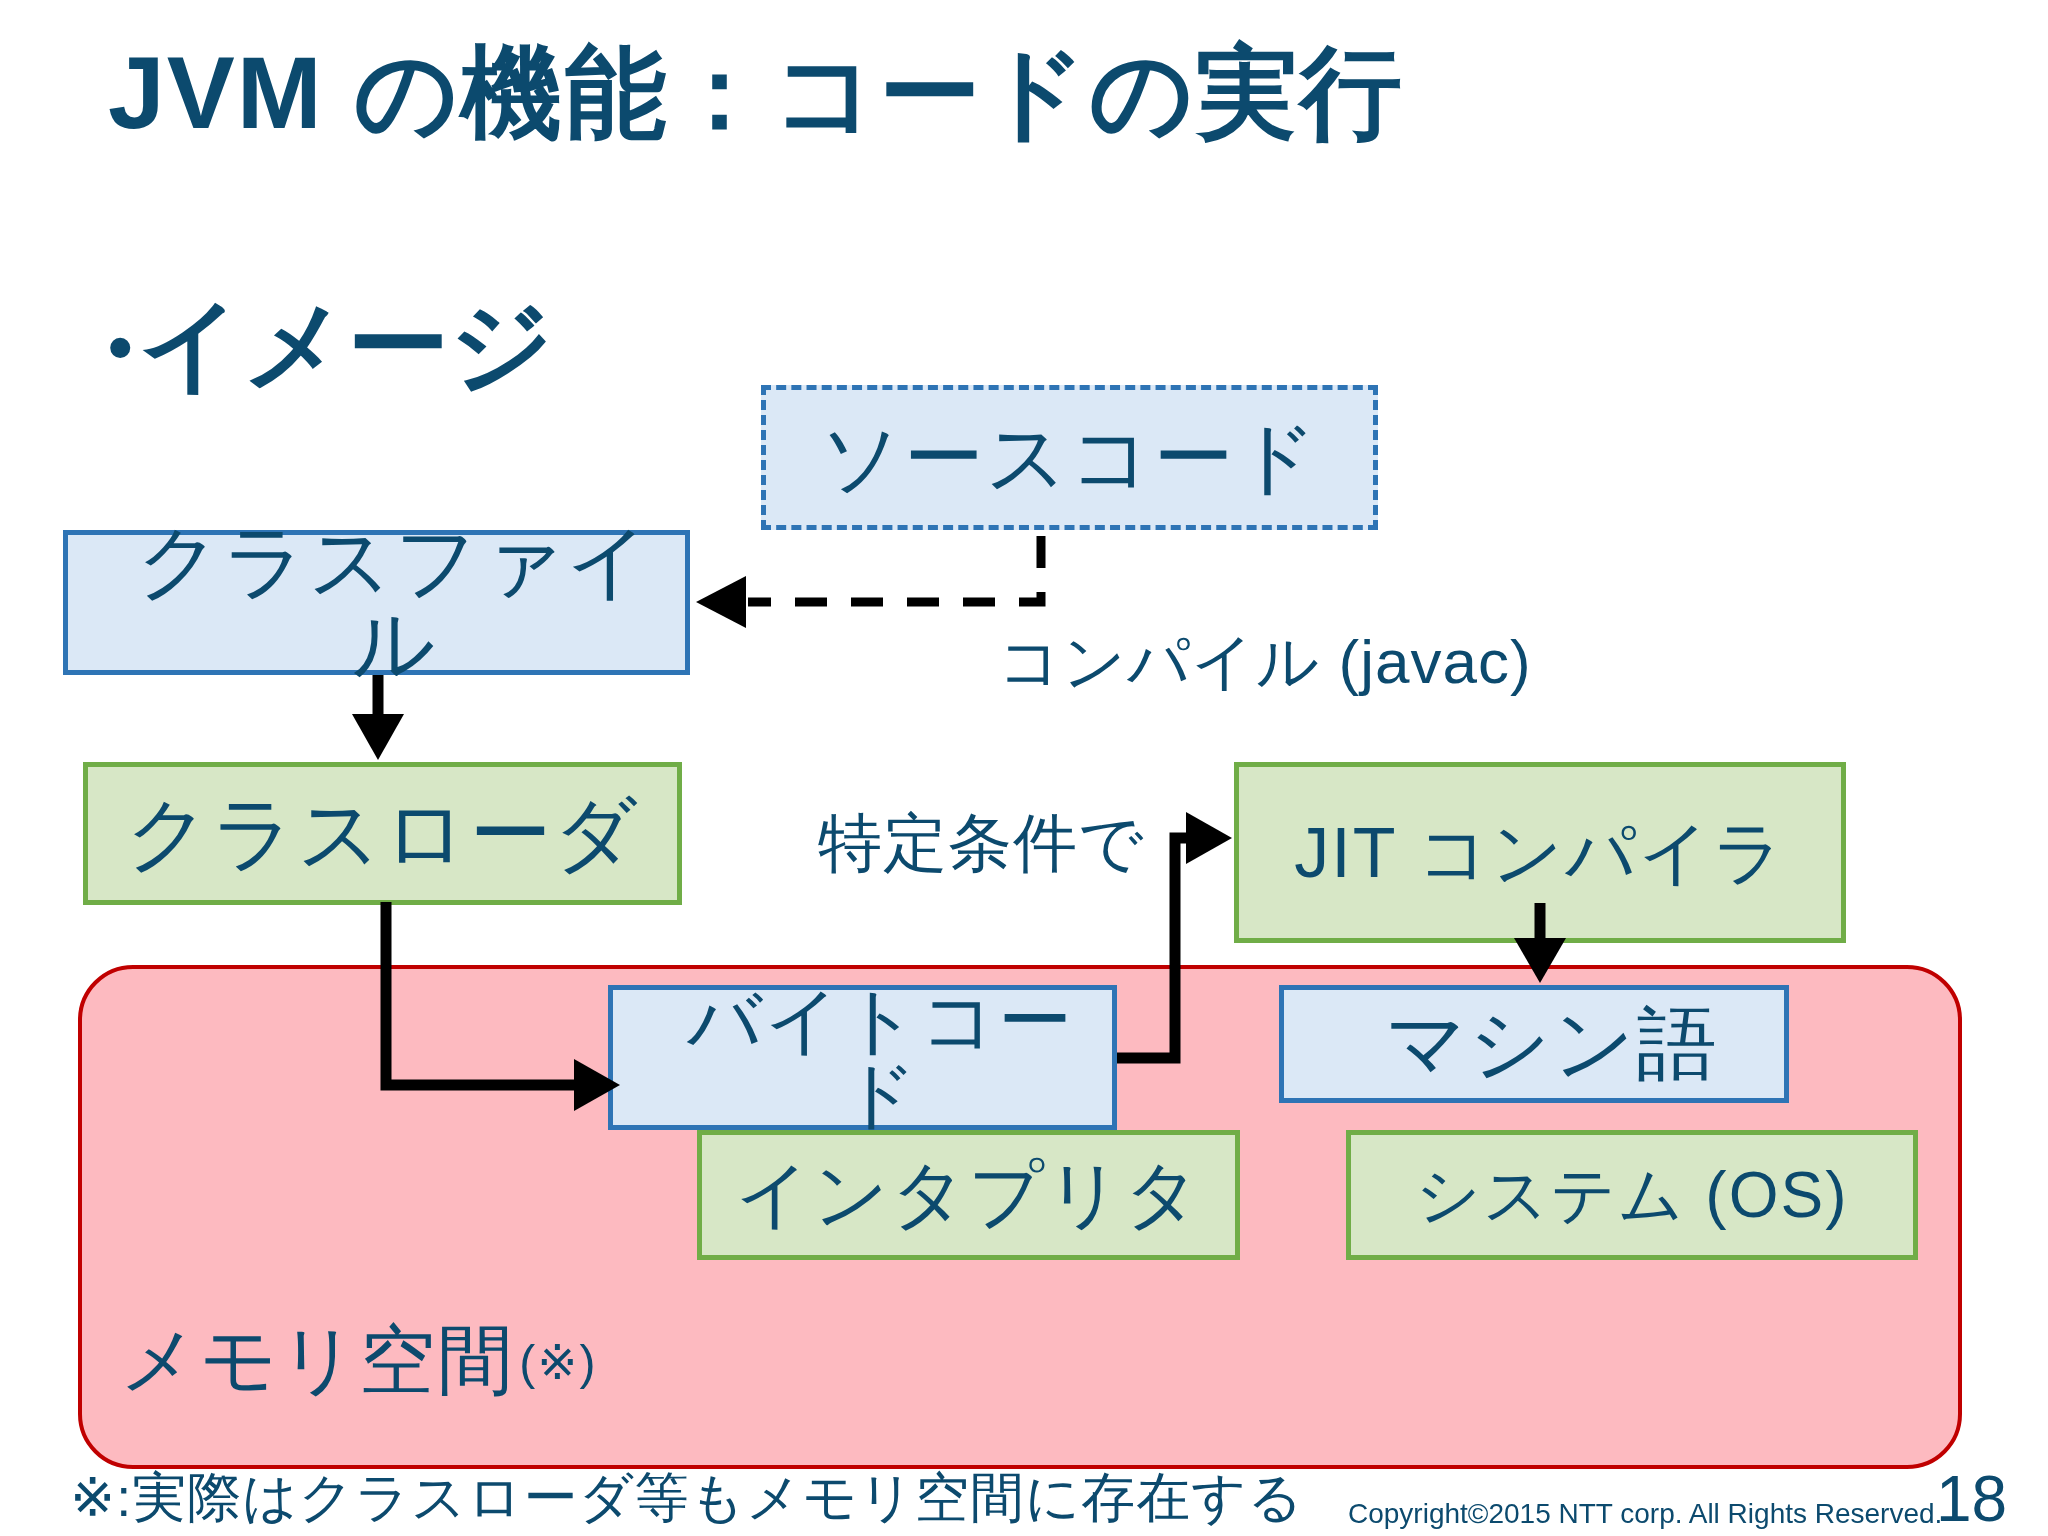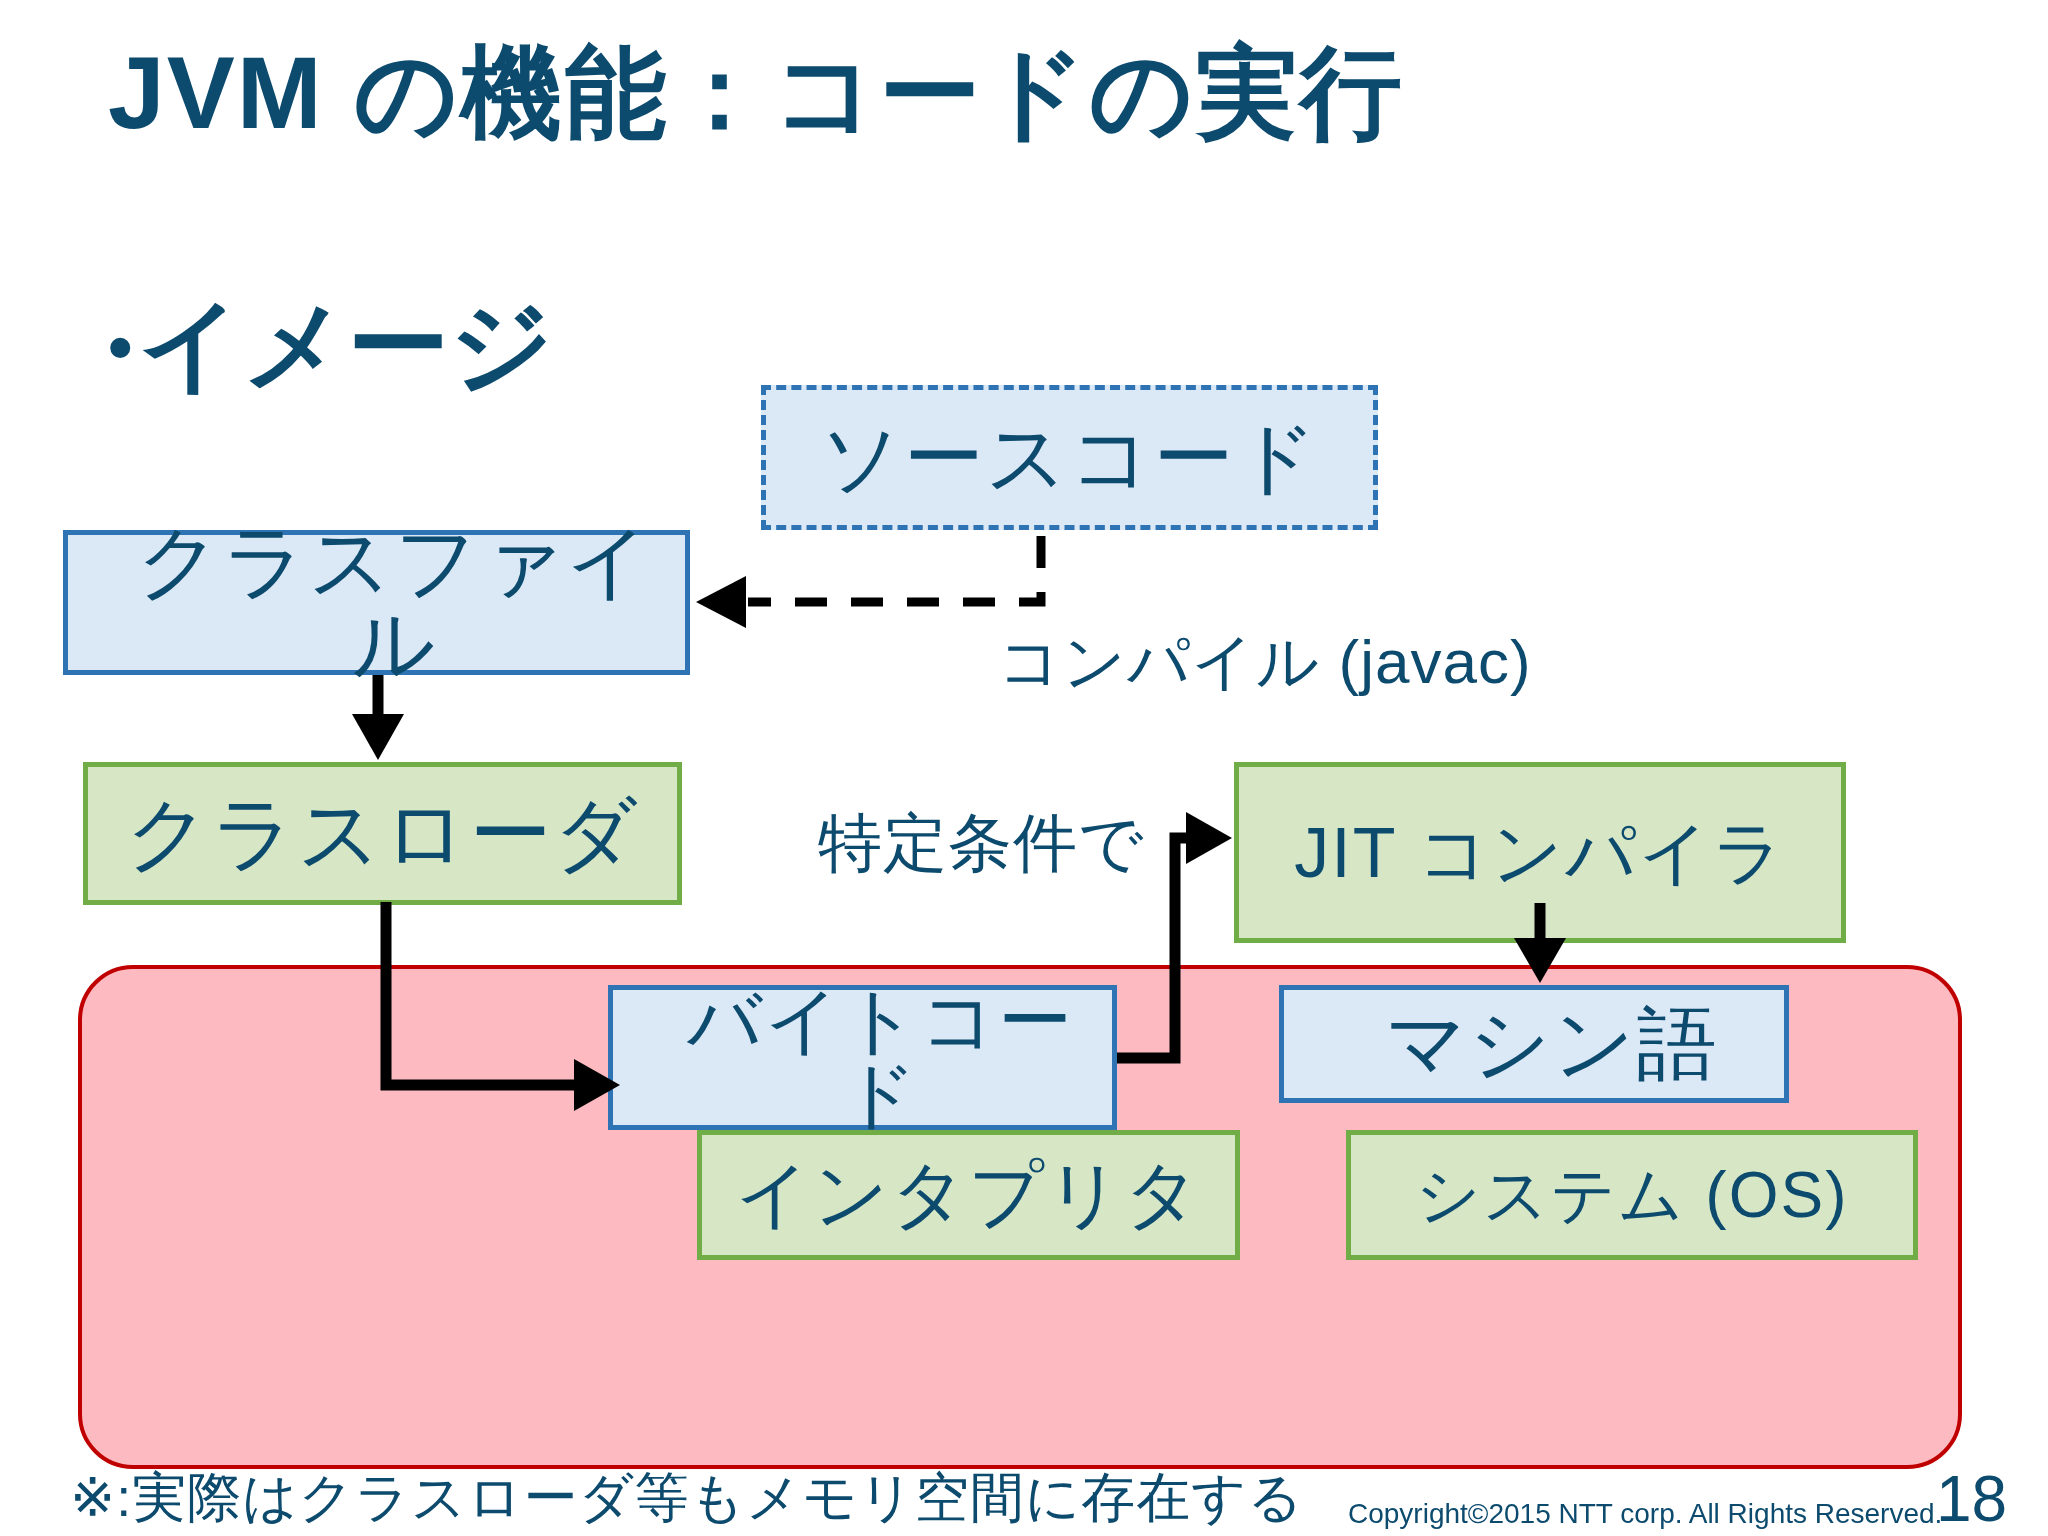--- a/index.html
+++ b/index.html
@@ -55,20 +55,24 @@
 <div id="stage">
 
   <div id="title" class="abs">JVM の機能：コードの実行</div>
 
   <div id="bullet-line" class="abs">
     <span class="glyph">•</span>
     <span>イメージ</span>
   </div>
 
   <div id="memory-space" class="abs"></div>
+  <div id="memory-space-label" class="abs">
+    <span>メモリ空間</span>
+    <span class="note">(※)</span>
+  </div>
 
   <div id="node-source-code" class="node blue-dashed">
     <span>ソースコード</span>
   </div>
   <div id="node-class-file" class="node blue">
     <span>クラスファイル</span>
   </div>
   <div id="node-class-loader" class="node green">
     <span>クラスローダ</span>
   </div>

